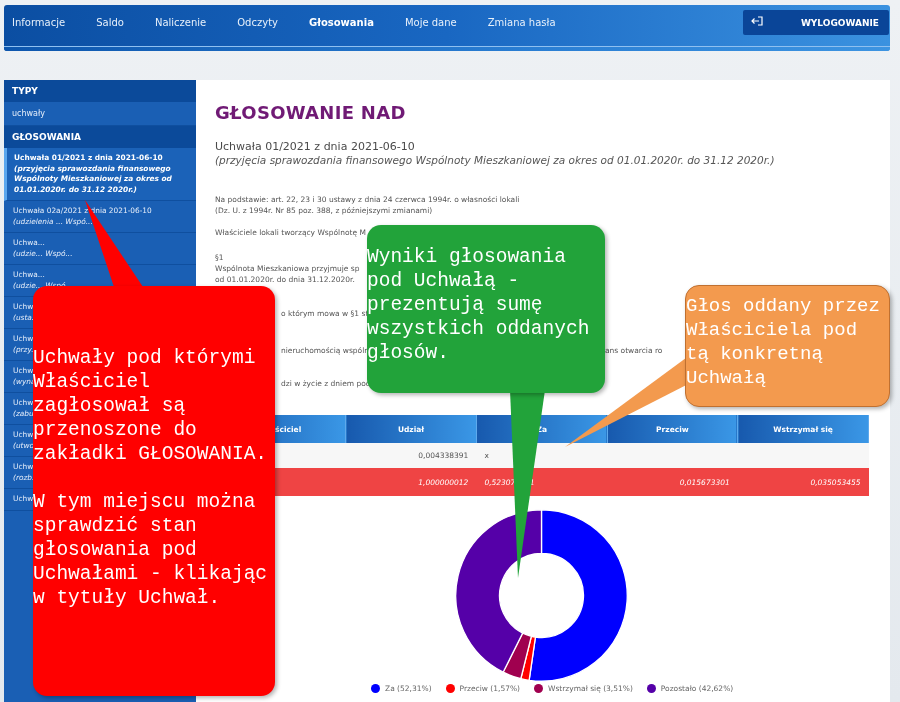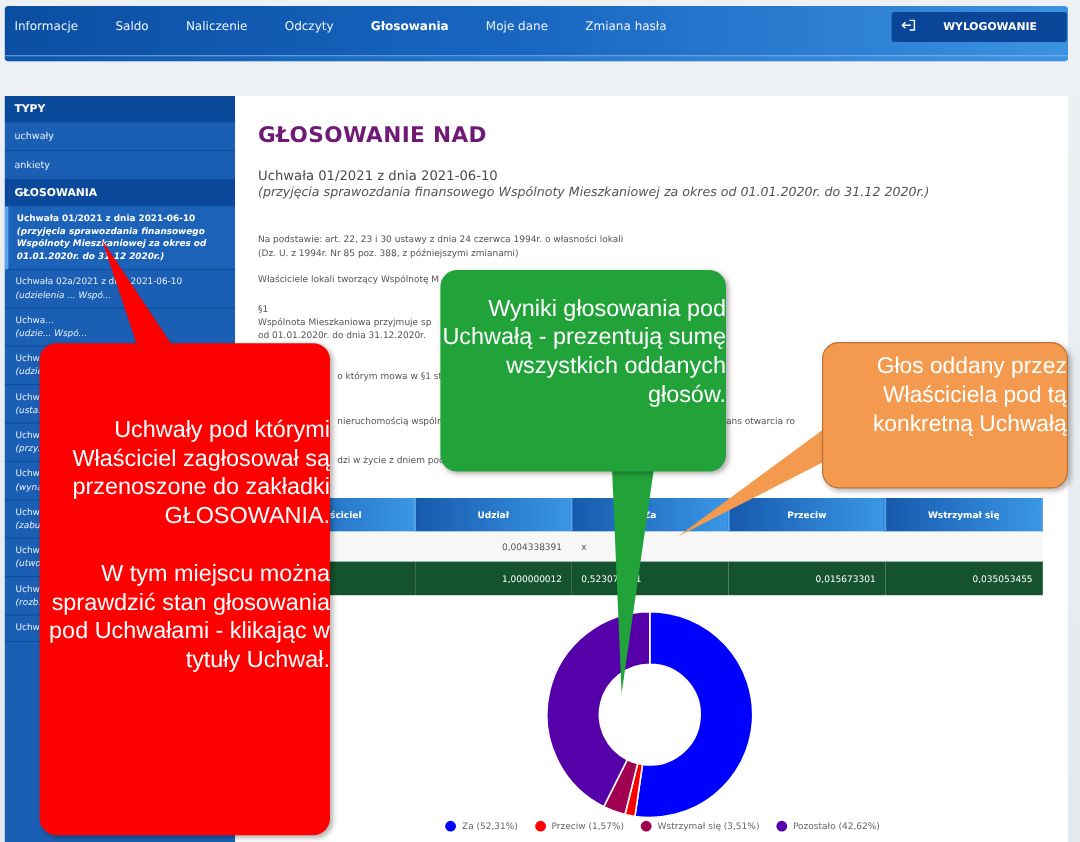--- a/index.html
+++ b/index.html
@@ -25,21 +25,21 @@
     color: #e8f1fb; font-size: 10px; text-decoration: none; padding: 2px 9px 2px 0; margin-right: 9px;
     display: block; white-space: nowrap;
   }
   .nav a.active { color: #fff; font-weight: bold; }
   .logout {
     position: absolute; left: 739px; top: 5px; width: 146px; height: 25px;
     background: #0a4598; border-radius: 2px; display: flex; align-items: center;
     color: #fff; font-size: 9px; font-weight: bold;
   }
   .logout .ico { width: 28px; text-align: center; font-size: 11px; }
-  .logout .lbl { flex: 1; text-align: center; padding-right: 10px; }
+  .logout .lbl { flex: 1; text-align: right; padding-right: 10px; }
 
   .sidebar {
     position: absolute; left: 4px; top: 80px; width: 192px; height: 622px;
     background: #1a5fb4; overflow: hidden;
   }
   .side-head {
     background: #0b4a9a; color: #fff; font-weight: bold; font-size: 9px;
     height: 22px; line-height: 22px; padding-left: 8px;
   }
   .side-item {
@@ -66,31 +66,31 @@
 
   table.votes {
     position: absolute; left: 19px; top: 335px; width: 654px; border-collapse: collapse; font-size: 7.5px;
   }
   table.votes th {
     background: linear-gradient(90deg, #1759ad, #3a97e6); color: #fff; height: 28px; font-weight: bold;
     border-right: 1px solid #5ea9ec;
   }
   table.votes td { height: 25px; padding: 0 8px; color: #555; }
   table.votes tr.owner td { background: #f7f7f7; }
-  table.votes tr.sum td { background: #14532d; color: #fff; height: 28px; }
+  table.votes tr.sum td { background: #ef4444; color: #fff; height: 28px; font-style: italic; }
   .num { text-align: right; }
 
   .donut { position: absolute; left: 258px; top: 428px; width: 175px; height: 175px; }
   .legend {
     position: absolute; left: 175px; top: 604px; display: flex; gap: 14px; font-size: 7.5px; color: #666;
   }
   .legend .item { display: flex; align-items: center; gap: 5px; }
   .legend .dot { width: 9px; height: 9px; border-radius: 50%; display: inline-block; }
 
-  .callout { position: absolute; color: #fff; font-family: Liberation Sans, sans-serif; text-align: right; }
+  .callout { position: absolute; color: #fff; font-family: Liberation Mono, monospace; text-align: left; }
   .callout.red {
     left: 33px; top: 286px; width: 242px; height: 410px; background: #ff0000; border-radius: 14px;
     font-size: 19.5px; line-height: 24px; padding-top: 60px; box-shadow: 2px 2px 4px rgba(0,0,0,0.3);
   }
   .callout.green {
     left: 367px; top: 225px; width: 238px; height: 168px; background: #22a33a; border-radius: 14px;
     font-size: 19.5px; line-height: 24px; padding-top: 20px; box-shadow: 2px 2px 4px rgba(0,0,0,0.3);
   }
   .callout.orange {
     left: 685px; top: 285px; width: 205px; height: 122px; background: #f39a4e; border-radius: 14px;
@@ -121,21 +121,20 @@
         </svg>
     </span>
     <span class="lbl">WYLOGOWANIE</span>
   </div>
   <div class="underline"></div>
 </div>
 
 <aside class="sidebar">
   <div class="side-head">TYPY</div>
   <div class="side-item">uchwały</div>
-  <div class="side-item">ankiety</div>
   <div class="side-head">GŁOSOWANIA</div>
   <div class="vote-item active">
     <span class="title">Uchwała 01/2021 z dnia 2021-06-10</span>
     <span class="desc">(przyjęcia sprawozdania finansowego Wspólnoty Mieszkaniowej za okres od 01.01.2020r. do 31.12 2020r.)</span>
   </div>
   <div class="vote-item">
     <span class="title">Uchwała 02a/2021 z dnia 2021-06-10</span>
     <span class="desc">(udzielenia ... Wspó...</span>
   </div>
   <div class="vote-item">

